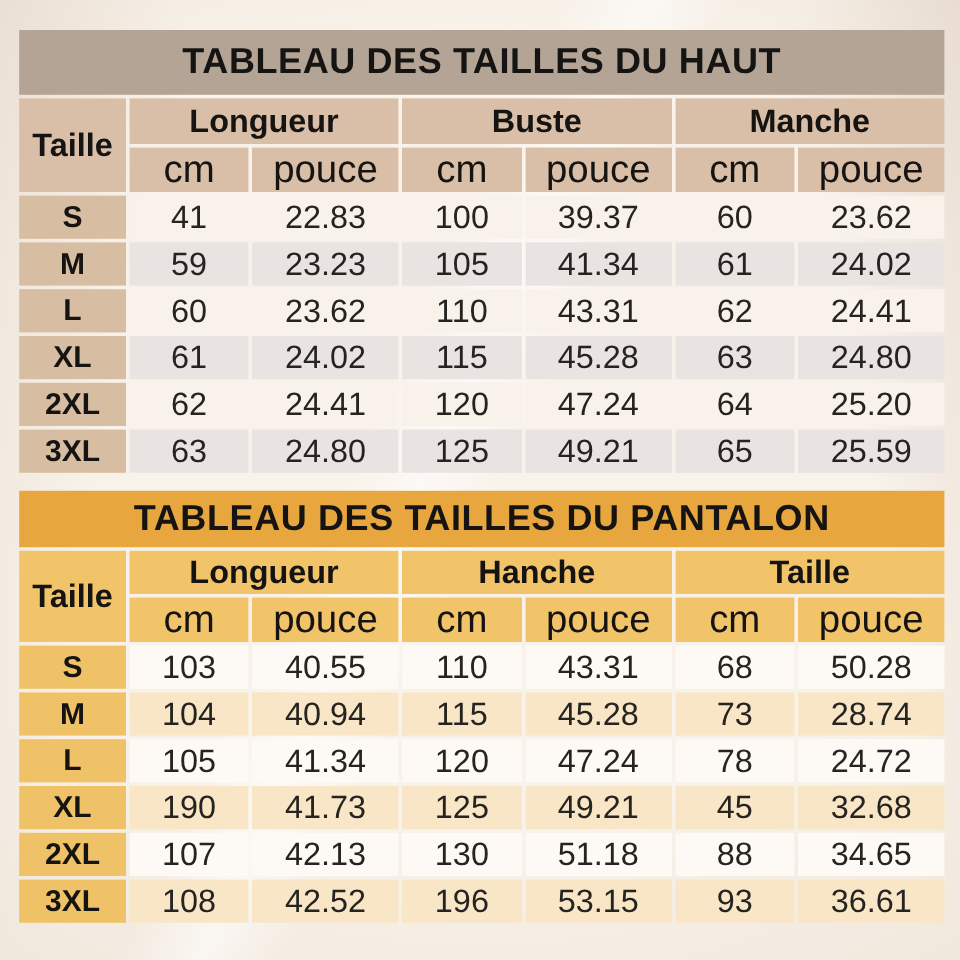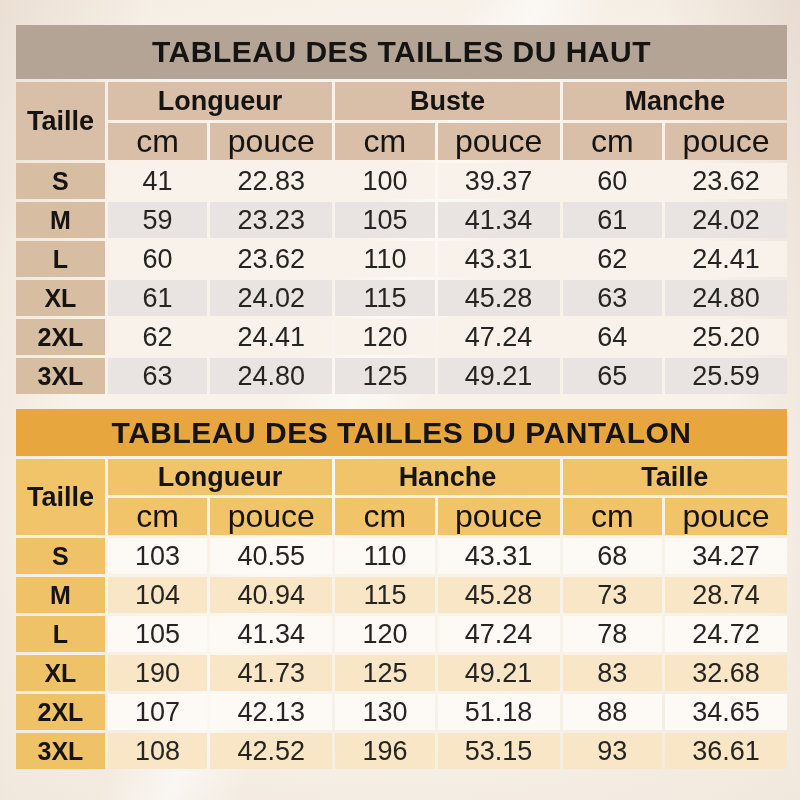--- a/index.html
+++ b/index.html
@@ -181,21 +181,21 @@
         </tr>
       </thead>
       <tbody>
         <tr>
           <th>S</th>
           <td>103</td>
           <td>40.55</td>
           <td>110</td>
           <td>43.31</td>
           <td>68</td>
-          <td>34.27</td>
+          <td>50.28</td>
         </tr>
         <tr>
           <th>M</th>
           <td>104</td>
           <td>40.94</td>
           <td>115</td>
           <td>45.28</td>
           <td>73</td>
           <td>28.74</td>
         </tr>
@@ -207,21 +207,21 @@
           <td>47.24</td>
           <td>78</td>
           <td>24.72</td>
         </tr>
         <tr>
           <th>XL</th>
           <td>190</td>
           <td>41.73</td>
           <td>125</td>
           <td>49.21</td>
-          <td>83</td>
+          <td>45</td>
           <td>32.68</td>
         </tr>
         <tr>
           <th>2XL</th>
           <td>107</td>
           <td>42.13</td>
           <td>130</td>
           <td>51.18</td>
           <td>88</td>
           <td>34.65</td>

